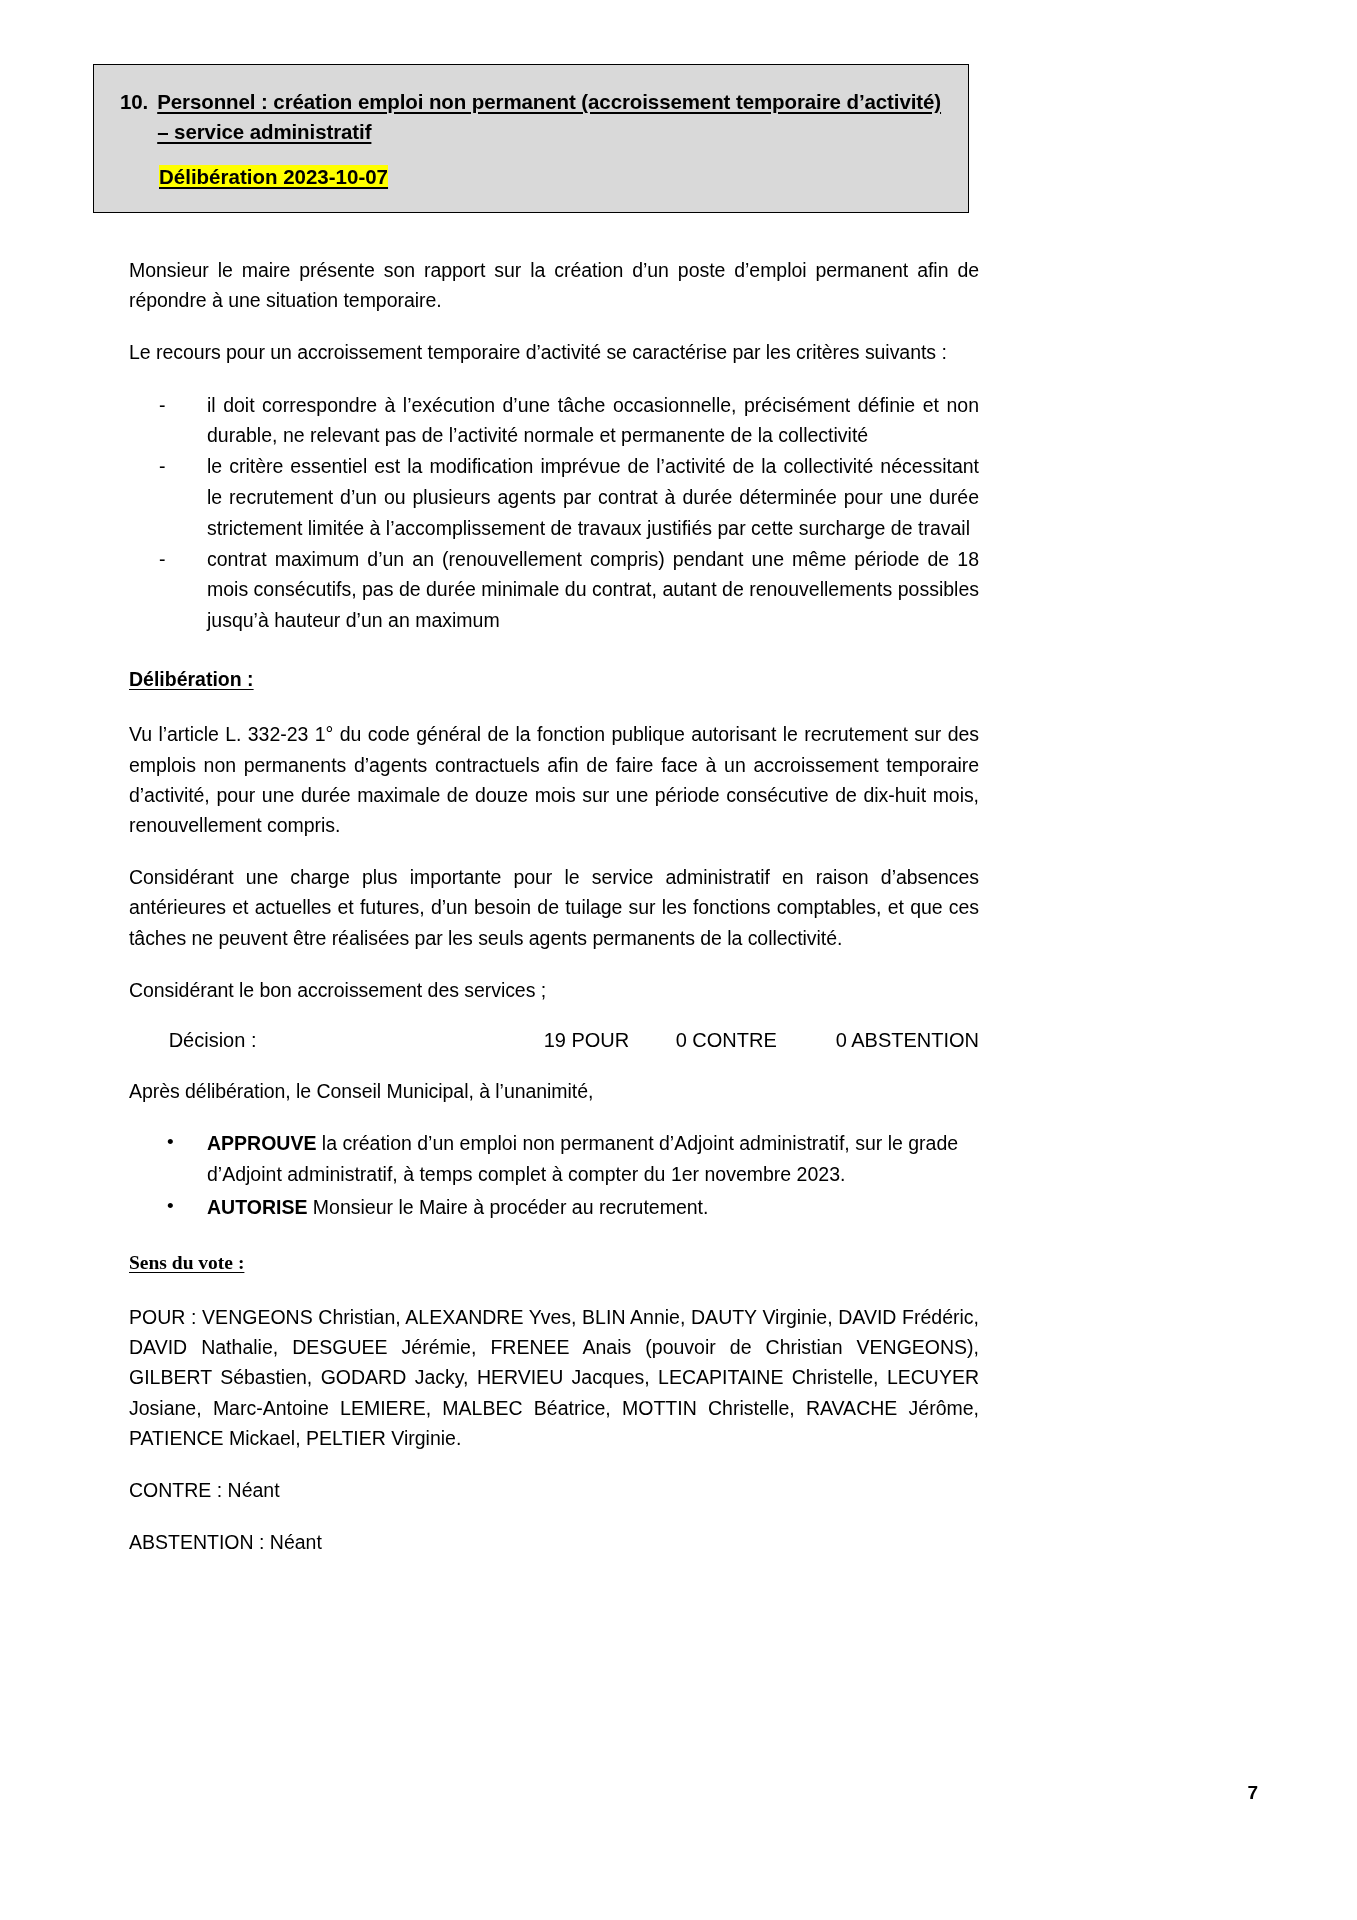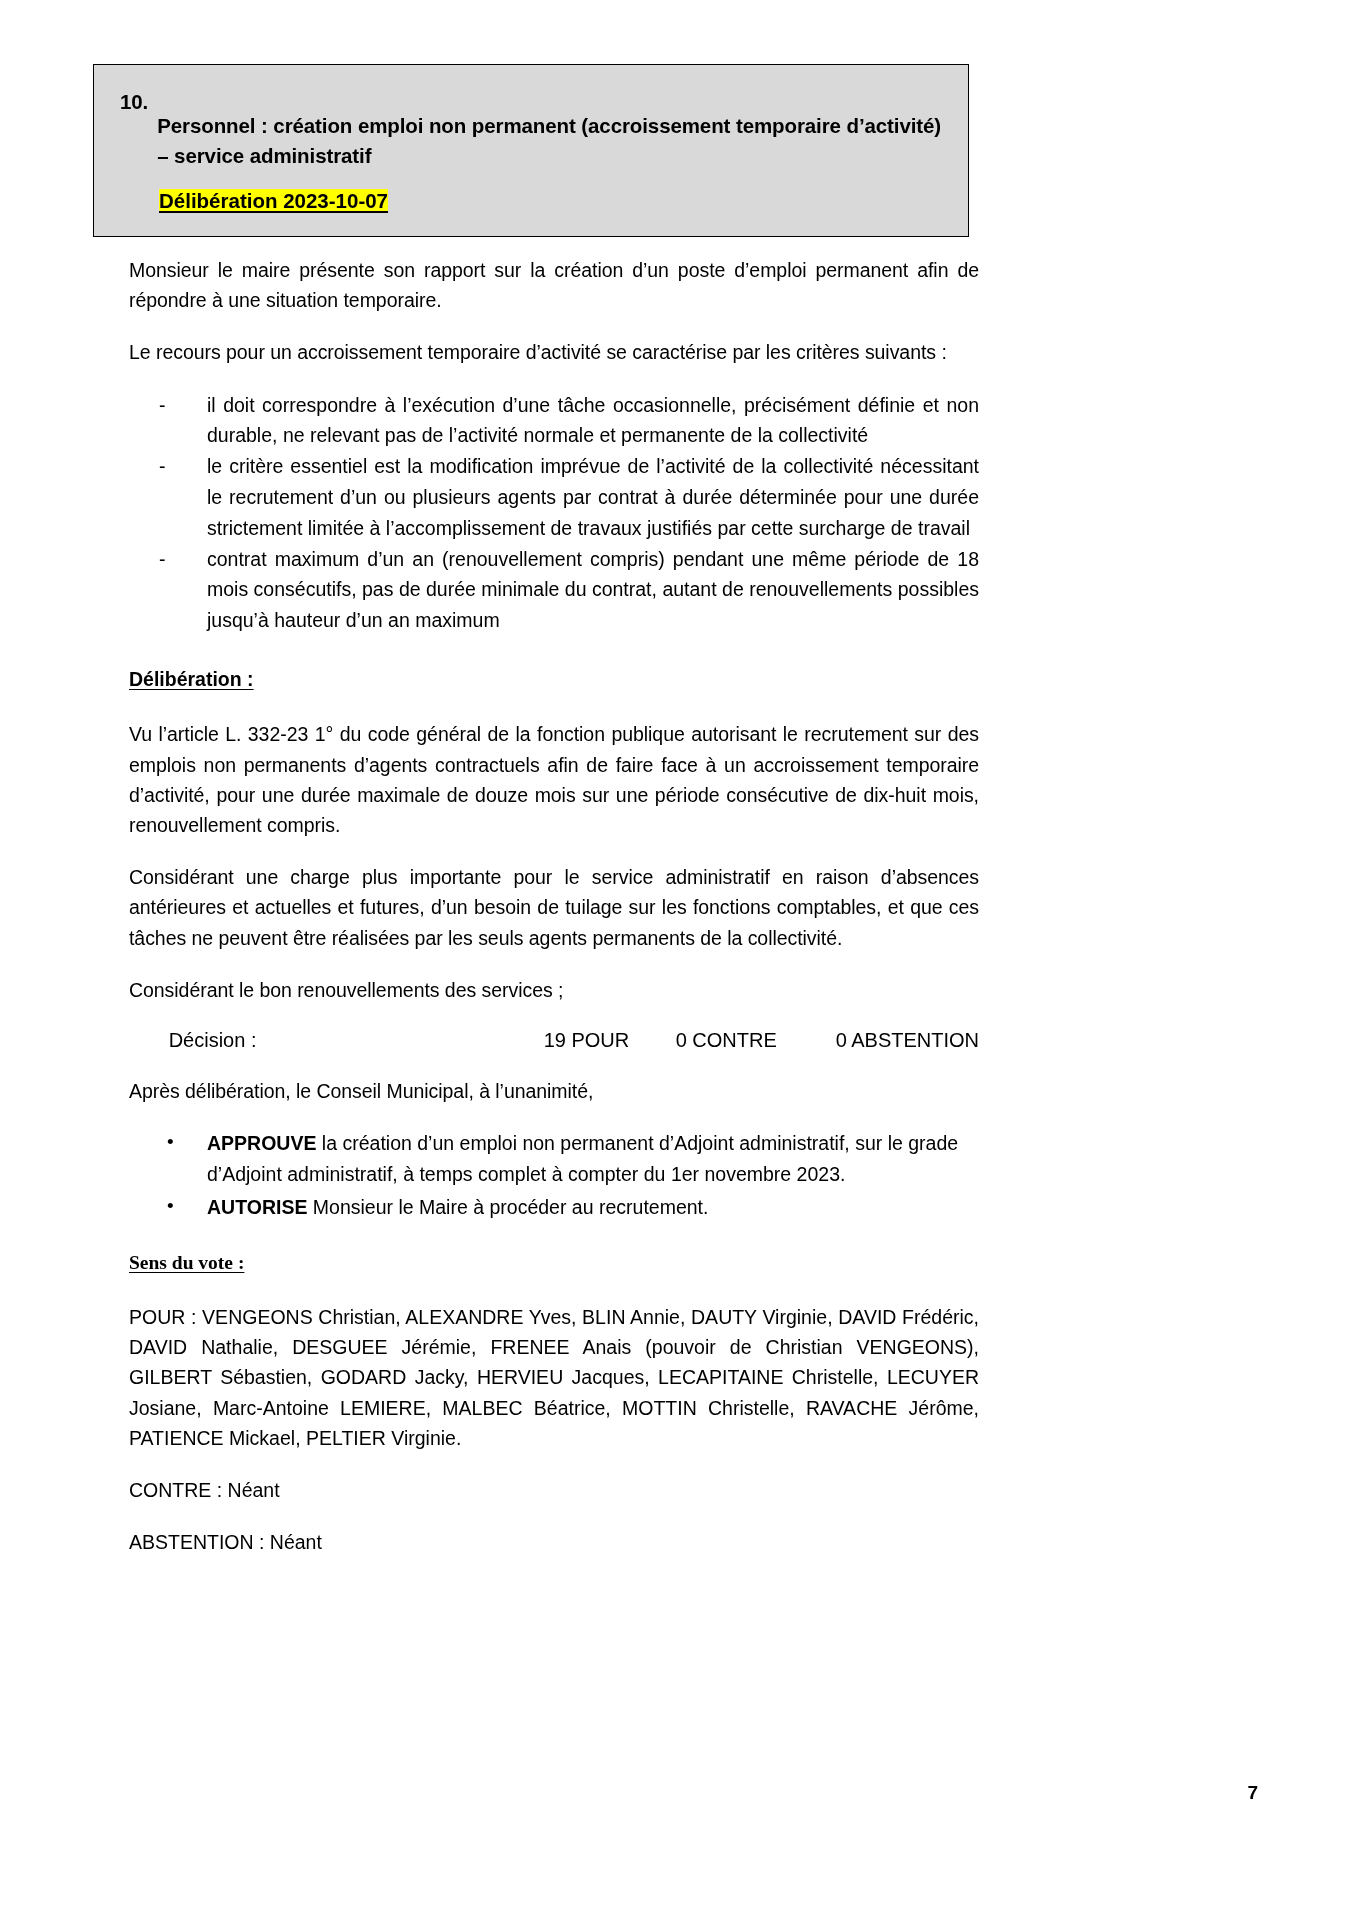--- a/index.html
+++ b/index.html
@@ -42,22 +42,22 @@
     font-size: 20.5px;
     line-height: 1.45;
     letter-spacing: -0.1px;
   }
   .title-num {
     flex: 0 0 auto;
     padding-right: 9px;
   }
   .title-text {
     flex: 1 1 auto;
+    text-decoration: underline;
     text-underline-offset: 3px;
-    margin-top: 24px;
   }
   .title-delib {
     margin-top: 16px;
     margin-left: 39px;
     font-weight: bold;
     font-size: 20.5px;
     line-height: 1.45;
   }
   .title-delib span {
     background: #ffff00;
@@ -190,21 +190,21 @@
     <ul class="dash-list">
       <li>il doit correspondre à l’exécution d’une tâche occasionnelle, précisément définie et non durable, ne relevant pas de l’activité normale et permanente de la collectivité</li>
       <li>le critère essentiel est la modification imprévue de l’activité de la collectivité nécessitant le recrutement d’un ou plusieurs agents par contrat à durée déterminée pour une durée strictement limitée à l’accomplissement de travaux justifiés par cette surcharge de travail</li>
       <li>contrat maximum d’un an (renouvellement compris) pendant une même période de 18 mois consécutifs, pas de durée minimale du contrat, autant de renouvellements possibles jusqu’à hauteur d’un an maximum</li>
     </ul>
 
     <h2 class="section-heading">Délibération :</h2>
 
     <p class="para">Vu l’article L. 332-23 1° du code général de la fonction publique autorisant le recrutement sur des emplois non permanents d’agents contractuels afin de faire face à un accroissement temporaire d’activité, pour une durée maximale de douze mois sur une période consécutive de dix-huit mois, renouvellement compris.</p>
     <p class="para">Considérant une charge plus importante pour le service administratif en raison d’absences antérieures et actuelles et futures, d’un besoin de tuilage sur les fonctions comptables, et que ces tâches ne peuvent être réalisées par les seuls agents permanents de la collectivité.</p>
-    <p class="para">Considérant le bon renouvellements des services ;</p>
+    <p class="para">Considérant le bon accroissement des services ;</p>
 
     <div class="decision-row">
       <span class="decision-label">Décision :</span>
       <span class="decision-pour">19 POUR</span>
       <span class="decision-contre">0 CONTRE</span>
       <span class="decision-abst">0 ABSTENTION</span>
     </div>
 
     <p class="para">Après délibération, le Conseil Municipal, à l’unanimité,</p>
 

